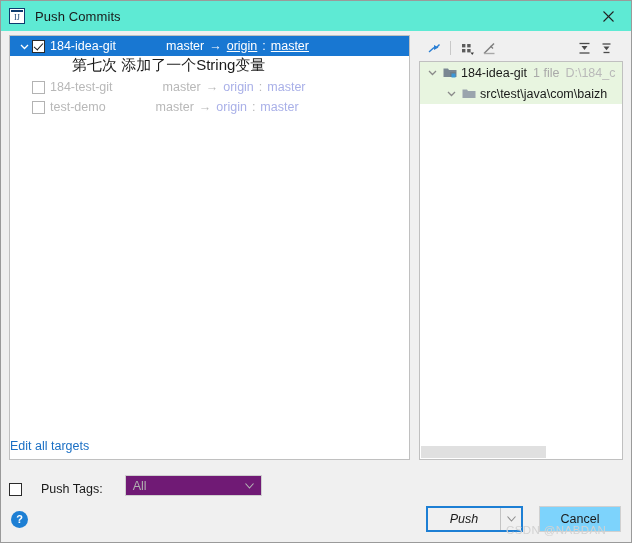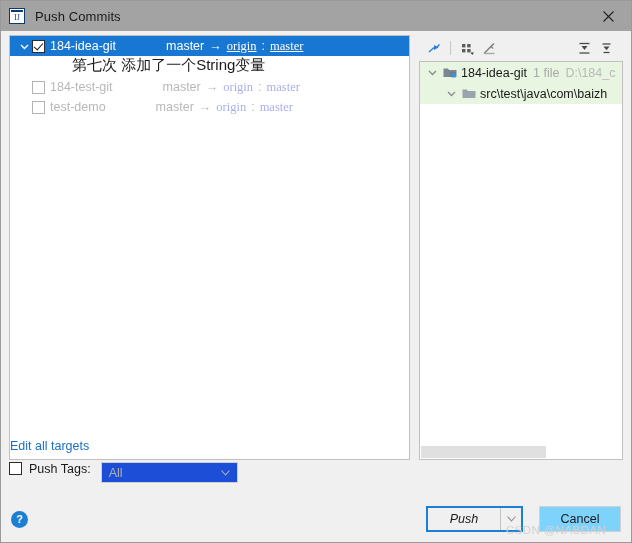--- a/index.html
+++ b/index.html
@@ -25,21 +25,21 @@
     border: 1px solid #9a9a9a;
     box-sizing: border-box;
     display: flex;
     flex-direction: column;
   }
 
   
   .titlebar {
     height: 30px;
     min-height: 30px;
-    background: #a3a3a3;
+    background: #5eead4;
     display: flex;
     align-items: center;
     padding-left: 8px;
     box-sizing: border-box;
     position: relative;
   }
   .app-icon {
     width: 16px;
     height: 16px;
     background: #ffffff;
@@ -152,21 +152,20 @@
     font-size: 12.5px;
     display: flex;
     align-items: center;
     gap: 0;
     white-space: nowrap;
   }
   .repo-row.selected .branch-spec { color: #ffffff; }
   .repo-row.dim .branch-spec { color: #b8b8b8; }
   .branch-spec .lnk {
     text-decoration: underline;
-    font-family: Liberation Serif, serif;
   }
   .repo-row.dim .branch-spec .lnk {
     color: #a9b0e8;
     text-decoration: none;
   }
   .repo-row.dim .branch-spec .plainpart { color: #b8b8b8; }
   .arrow-g { margin: 0 5px; }
 
   .commit-msg-row {
     height: 21px;
@@ -289,44 +288,45 @@
     width: 62%;
     background: #e0e0e0;
     margin-left: 1px;
   }
 
   
   .pushtags-row {
     height: 34px;
     min-height: 34px;
     display: flex;
-    align-items: flex-start;
+    align-items: flex-end;
     padding: 0 8px;
     box-sizing: border-box;
     margin-top: 2px;
+    gap: 12px;
   }
   .pt-cbox {
     width: 13px;
     height: 13px;
     border: 1px solid #2b2b2b;
     background: #ffffff;
     box-sizing: border-box;
     margin-right: 7px;
     flex: none;
   }
   .pt-label {
     font-size: 12.5px;
     color: #1a1a1a;
     margin-right: 10px;
   }
   .pt-select {
     width: 137px;
     height: 21px;
     border: 1px solid #cfcfcf;
-    background: #1d4ed8;
+    background: #701a75;
     box-sizing: border-box;
     display: flex;
     align-items: center;
     position: relative;
   }
   .pt-select .val {
     font-size: 12.5px;
     color: #b0b0b0;
     padding-left: 7px;
   }

